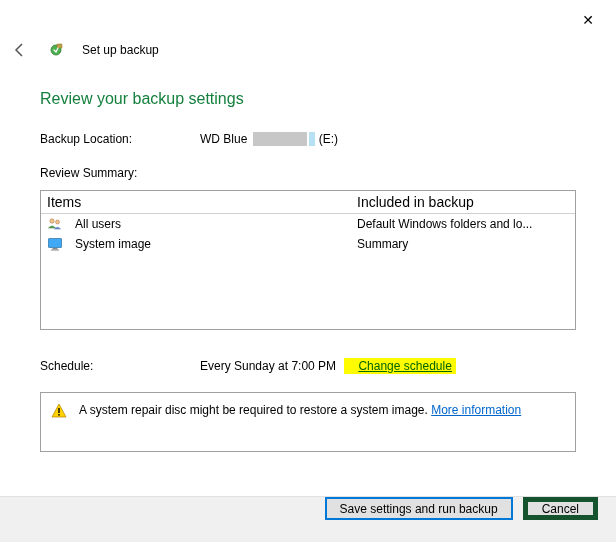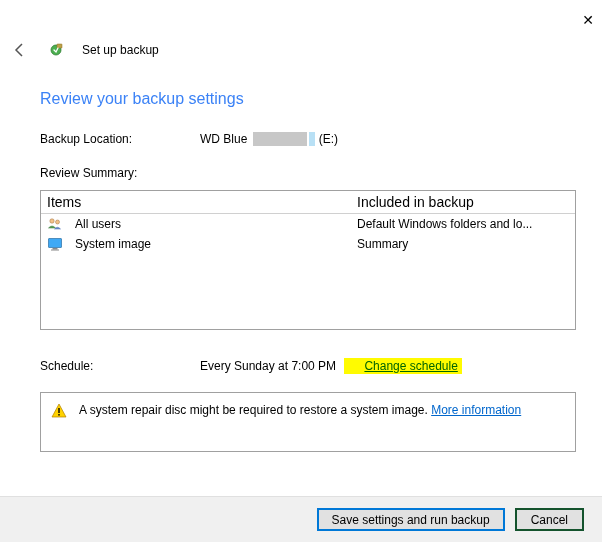--- a/index.html
+++ b/index.html
@@ -41,21 +41,21 @@
     width: 16px; height: 16px;
   }
   .header-title {
     font-size: 12px;
     color: #000;
   }
   .content {
     padding: 30px 40px 0 40px;
   }
   .page-title {
-    color: #3b82f6;
+    color: #15803d;
     font-size: 16px;
     margin-bottom: 24px;
   }
   .row {
     display: flex;
     margin-bottom: 20px;
     align-items: center;
   }
   .row .label {
     width: 160px;
@@ -111,21 +111,21 @@
   .schedule-row .sched-val { margin-right: 8px; }
   .change-link {
     color: #006400;
     text-decoration: underline;
     background: #fffb00;
     cursor: pointer;
     padding: 1px 1px;
   }
   .hl-wrap {
     background: #fffb00;
-    padding: 1px 0 1px 16px;
+    padding: 1px 0 1px 10px;
   }
   .notice {
     border: 1px solid #a0a0a0;
     width: 536px;
     height: 60px;
     margin-top: 18px;
     padding: 10px;
     display: flex;
     gap: 12px;
     align-items: flex-start;
@@ -134,35 +134,34 @@
     width: 16px; height: 16px;
     flex-shrink: 0;
   }
   .more-info {
     color: #0066cc;
     text-decoration: underline;
     cursor: pointer;
   }
   .footer {
     position: absolute;
-    bottom: 0; left: 0; right: 14px;
+    bottom: 0; left: 0; right: 0;
     height: 46px;
     background: #f0f0f0;
     border-top: 1px solid #e0e0e0;
     display: flex;
-    align-items: center;
     justify-content: flex-end;
     padding-right: 18px;
     gap: 10px;
   }
   .btn {
     height: 23px;
     padding: 0 14px;
     background: #e1e1e1;
-    border: 2px solid #14532d;
+    border: 5px solid #14532d;
     font-family: inherit;
     font-size: 12px;
     cursor: default;
   }
   .btn:focus, .btn.default {
     border: 2px solid #0078d7;
     padding: 0 13px;
   }
 </style>
 </head>

